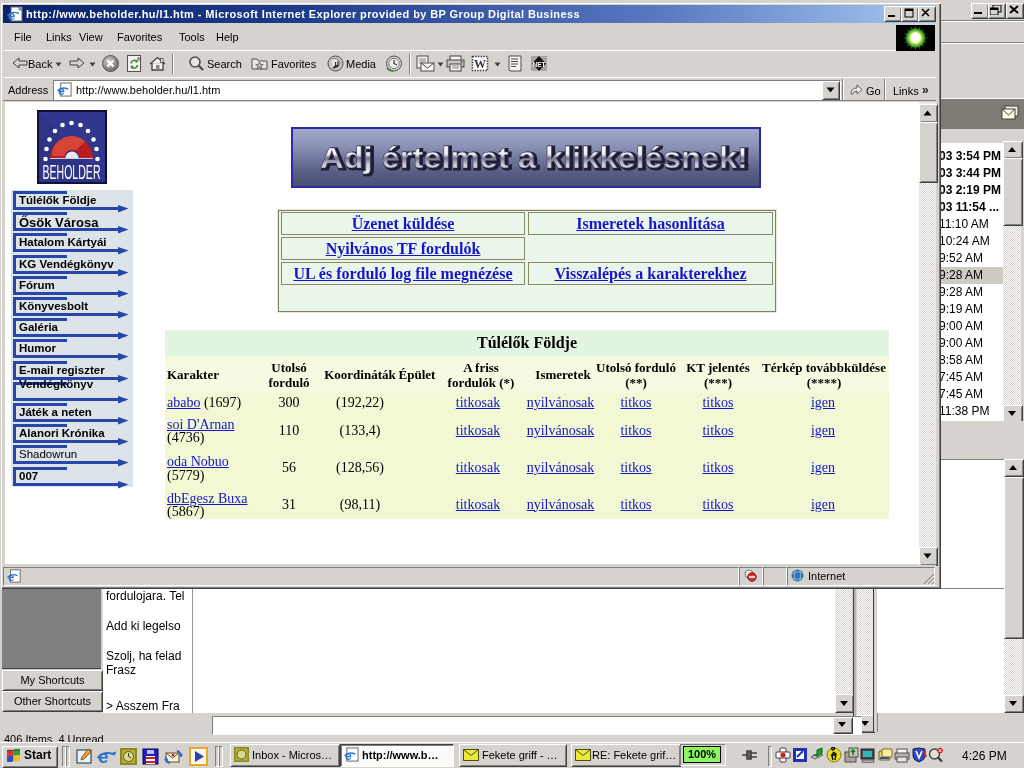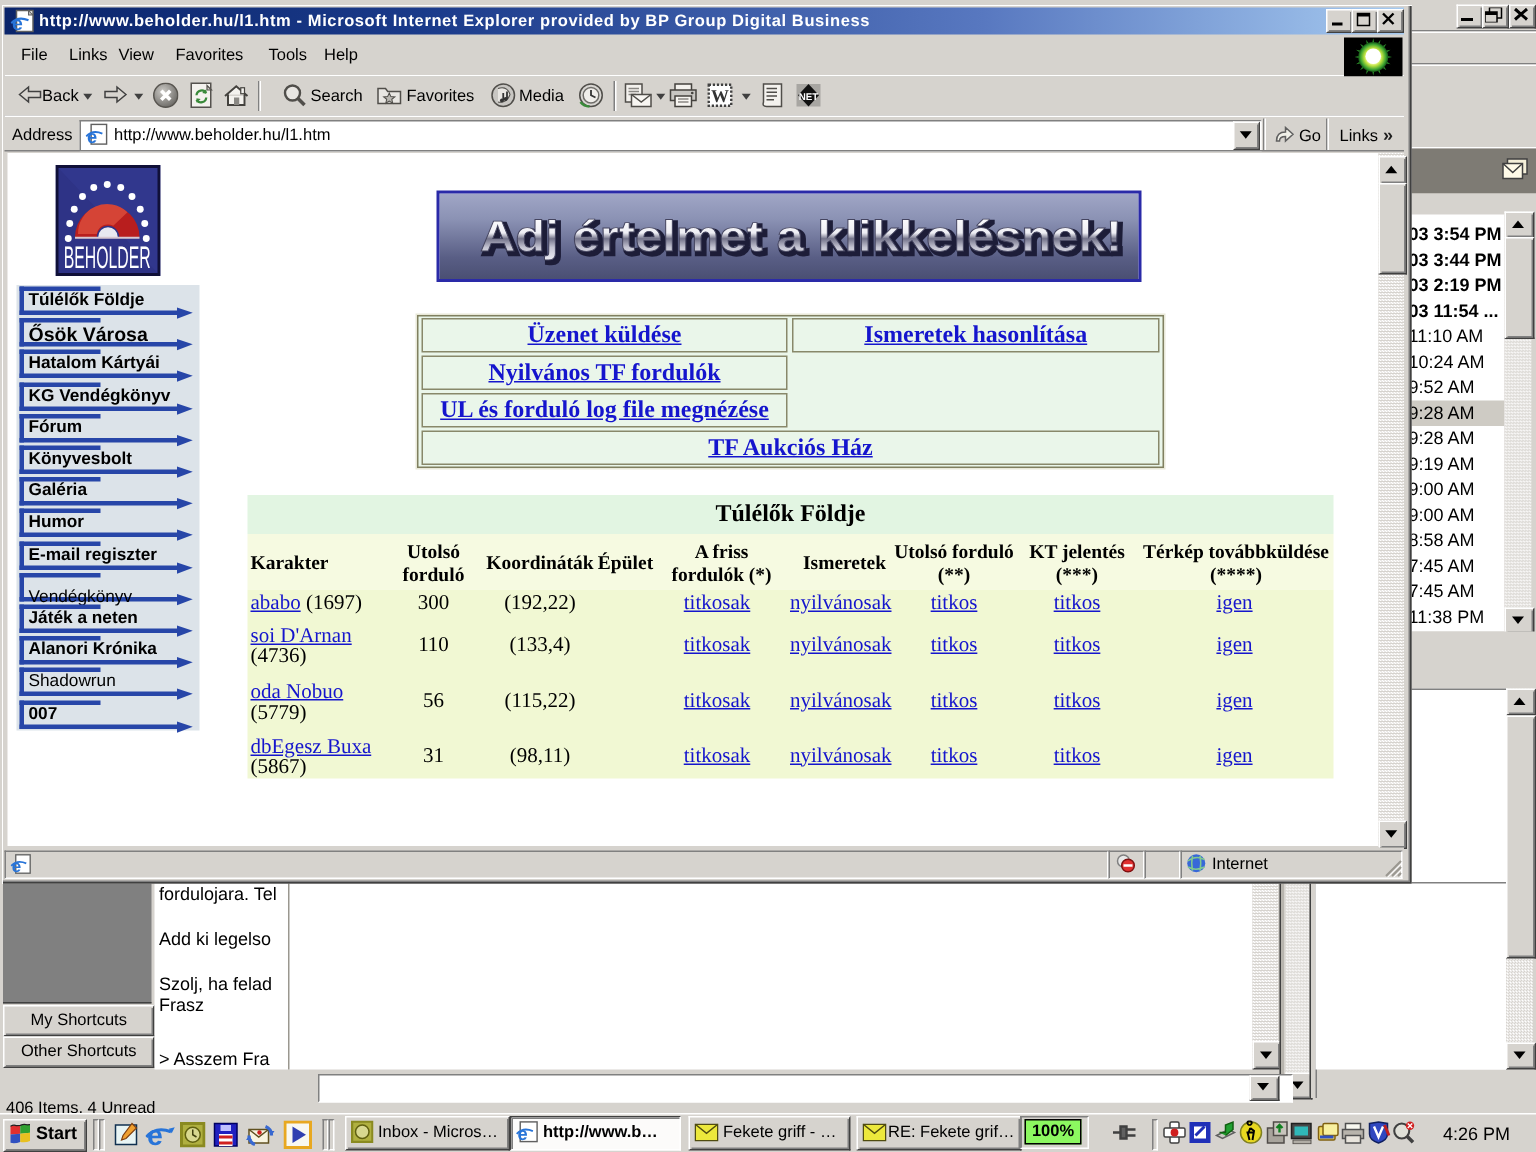--- a/index.html
+++ b/index.html
@@ -575,21 +575,21 @@
         <svg style="position:absolute;left:107px;top:183.6px" width="12" height="10">
           <path d="M0 1 L10.5 4.5 L0 8.5 Z" fill="#2746a8"></path>
         </svg>
         <div style="position:absolute;left:8px;top:173.6px;width:104px;font-size:11.5px;font-weight:bold;color:#000;white-space:nowrap">E-mail regiszter</div>
         <div style="position:absolute;left:2px;top:191.8px;width:54px;height:3px;background:#2746a8"></div>
         <div style="position:absolute;left:2px;top:191.8px;width:3px;height:19px;background:#2746a8"></div>
         <div style="position:absolute;left:2px;top:207.8px;width:106px;height:3px;background:#2746a8"></div>
         <svg style="position:absolute;left:107px;top:204.8px" width="12" height="10">
           <path d="M0 1 L10.5 4.5 L0 8.5 Z" fill="#2746a8"></path>
         </svg>
-        <div style="position:absolute;left:8px;top:202px;width:104px;font-size:11.5px;font-weight:normal;color:#000;white-space:nowrap">Vendégkönyv</div>
+        <div style="position:absolute;left:8px;top:188px;width:104px;font-size:11.5px;font-weight:bold;color:#000;white-space:nowrap">Vendégkönyv</div>
         <div style="position:absolute;left:2px;top:213.0px;width:54px;height:3px;background:#2746a8"></div>
         <div style="position:absolute;left:2px;top:213.0px;width:3px;height:19px;background:#2746a8"></div>
         <div style="position:absolute;left:2px;top:229.0px;width:106px;height:3px;background:#2746a8"></div>
         <svg style="position:absolute;left:107px;top:226.0px" width="12" height="10">
           <path d="M0 1 L10.5 4.5 L0 8.5 Z" fill="#2746a8"></path>
         </svg>
         <div style="position:absolute;left:8px;top:216.0px;width:104px;font-size:11.5px;font-weight:bold;color:#000;white-space:nowrap">Játék a neten</div>
         <div style="position:absolute;left:2px;top:234.2px;width:54px;height:3px;background:#2746a8"></div>
         <div style="position:absolute;left:2px;top:234.2px;width:3px;height:19px;background:#2746a8"></div>
         <div style="position:absolute;left:2px;top:250.2px;width:106px;height:3px;background:#2746a8"></div>
@@ -612,21 +612,21 @@
         </svg>
         <div style="position:absolute;left:8px;top:279.6px;width:104px;font-size:11.5px;font-weight:bold;color:#000;white-space:nowrap">007</div>
       </div>
 
   <div class="a" style="left:273px;top:108px;width:496px;height:100px;background:#eaf6ea;border:1px solid #808060;box-shadow:0 0 0 1px #e8e8d8"></div>
   <div id="ltab" class="a ser" style="left:273px;top:108px;width:496px;height:100px;font-weight:bold;font-size:16px;text-align:center">
         <div style="position:absolute;left:3px;top:2px;width:242px;height:21px;border:1px solid #88886a;line-height:21px"><span class="lnk">Üzenet küldése</span></div>
         <div style="position:absolute;left:250px;top:2px;width:243px;height:21px;border:1px solid #88886a;line-height:21px"><span class="lnk">Ismeretek hasonlítása</span></div>
         <div style="position:absolute;left:3px;top:27px;width:242px;height:21px;border:1px solid #88886a;line-height:21px"><span class="lnk">Nyilvános TF fordulók</span></div>
         <div style="position:absolute;left:3px;top:52px;width:242px;height:21px;border:1px solid #88886a;line-height:21px"><span class="lnk">UL és forduló log file megnézése</span></div>
-        <div style="position:absolute;left:3px;top:77px;width:490px;height:21px;border:1px solid #88886a;line-height:21px"><span class="lnk">TF Aukciós Ház</span></div>
+        <div style="position:absolute;left:250px;top:52px;width:243px;height:21px;border:1px solid #88886a;line-height:21px"><span class="lnk">Visszalépés a karakterekhez</span></div>
       </div>
 
   <div class="a" style="left:160px;top:228px;width:724px;height:26px;background:#e2f5e2"></div>
   <div class="a" style="left:160px;top:254px;width:724px;height:37px;background:#f6fae1"></div>
   <div class="a" style="left:160px;top:291px;width:724px;height:127px;background:#f1f8d3"></div>
   <div class="a ser" style="left:522px;top:232px;font-weight:bold;font-size:16px;transform:translateX(-50%)">Túlélők Földje</div>
   <div id="mthead" class="a ser" style="left:0;top:0;font-weight:bold;font-size:13px">
         <span class="" style="position:absolute;left:162px;top:265px;white-space:nowrap">Karakter</span>
         <span class="" style="position:absolute;left:284px;top:258px;transform:translateX(-50%);white-space:nowrap">Utolsó</span>
         <span class="" style="position:absolute;left:284px;top:272.5px;transform:translateX(-50%);white-space:nowrap">forduló</span>
@@ -656,21 +656,21 @@
         <span class="" style="position:absolute;left:284px;top:322px;transform:translateX(-50%);white-space:nowrap">110</span>
         <span class="" style="position:absolute;left:355px;top:322px;transform:translateX(-50%);white-space:nowrap">(133,4)</span>
         <span class="" style="position:absolute;left:473px;top:322px;transform:translateX(-50%);white-space:nowrap"><span class="lnk">titkosak</span></span>
         <span class="" style="position:absolute;left:555.5px;top:322px;transform:translateX(-50%);white-space:nowrap"><span class="lnk">nyilvánosak</span></span>
         <span class="" style="position:absolute;left:631px;top:322px;transform:translateX(-50%);white-space:nowrap"><span class="lnk">titkos</span></span>
         <span class="" style="position:absolute;left:713px;top:322px;transform:translateX(-50%);white-space:nowrap"><span class="lnk">titkos</span></span>
         <span class="" style="position:absolute;left:818px;top:322px;transform:translateX(-50%);white-space:nowrap"><span class="lnk">igen</span></span>
         <span class="" style="position:absolute;left:162px;top:353.3px;white-space:nowrap"><span class="lnk">oda Nobuo</span></span>
         <span class="" style="position:absolute;left:162px;top:367px;white-space:nowrap">(5779)</span>
         <span class="" style="position:absolute;left:284px;top:359px;transform:translateX(-50%);white-space:nowrap">56</span>
-        <span class="" style="position:absolute;left:355px;top:359px;transform:translateX(-50%);white-space:nowrap">(115,22)</span>
+        <span class="" style="position:absolute;left:355px;top:359px;transform:translateX(-50%);white-space:nowrap">(128,56)</span>
         <span class="" style="position:absolute;left:473px;top:359px;transform:translateX(-50%);white-space:nowrap"><span class="lnk">titkosak</span></span>
         <span class="" style="position:absolute;left:555.5px;top:359px;transform:translateX(-50%);white-space:nowrap"><span class="lnk">nyilvánosak</span></span>
         <span class="" style="position:absolute;left:631px;top:359px;transform:translateX(-50%);white-space:nowrap"><span class="lnk">titkos</span></span>
         <span class="" style="position:absolute;left:713px;top:359px;transform:translateX(-50%);white-space:nowrap"><span class="lnk">titkos</span></span>
         <span class="" style="position:absolute;left:818px;top:359px;transform:translateX(-50%);white-space:nowrap"><span class="lnk">igen</span></span>
         <span class="" style="position:absolute;left:162px;top:389.5px;white-space:nowrap"><span class="lnk">dbEgesz Buxa</span></span>
         <span class="" style="position:absolute;left:162px;top:403.2px;white-space:nowrap">(5867)</span>
         <span class="" style="position:absolute;left:284px;top:395.5px;transform:translateX(-50%);white-space:nowrap">31</span>
         <span class="" style="position:absolute;left:355px;top:395.5px;transform:translateX(-50%);white-space:nowrap">(98,11)</span>
         <span class="" style="position:absolute;left:473px;top:395.5px;transform:translateX(-50%);white-space:nowrap"><span class="lnk">titkosak</span></span>

